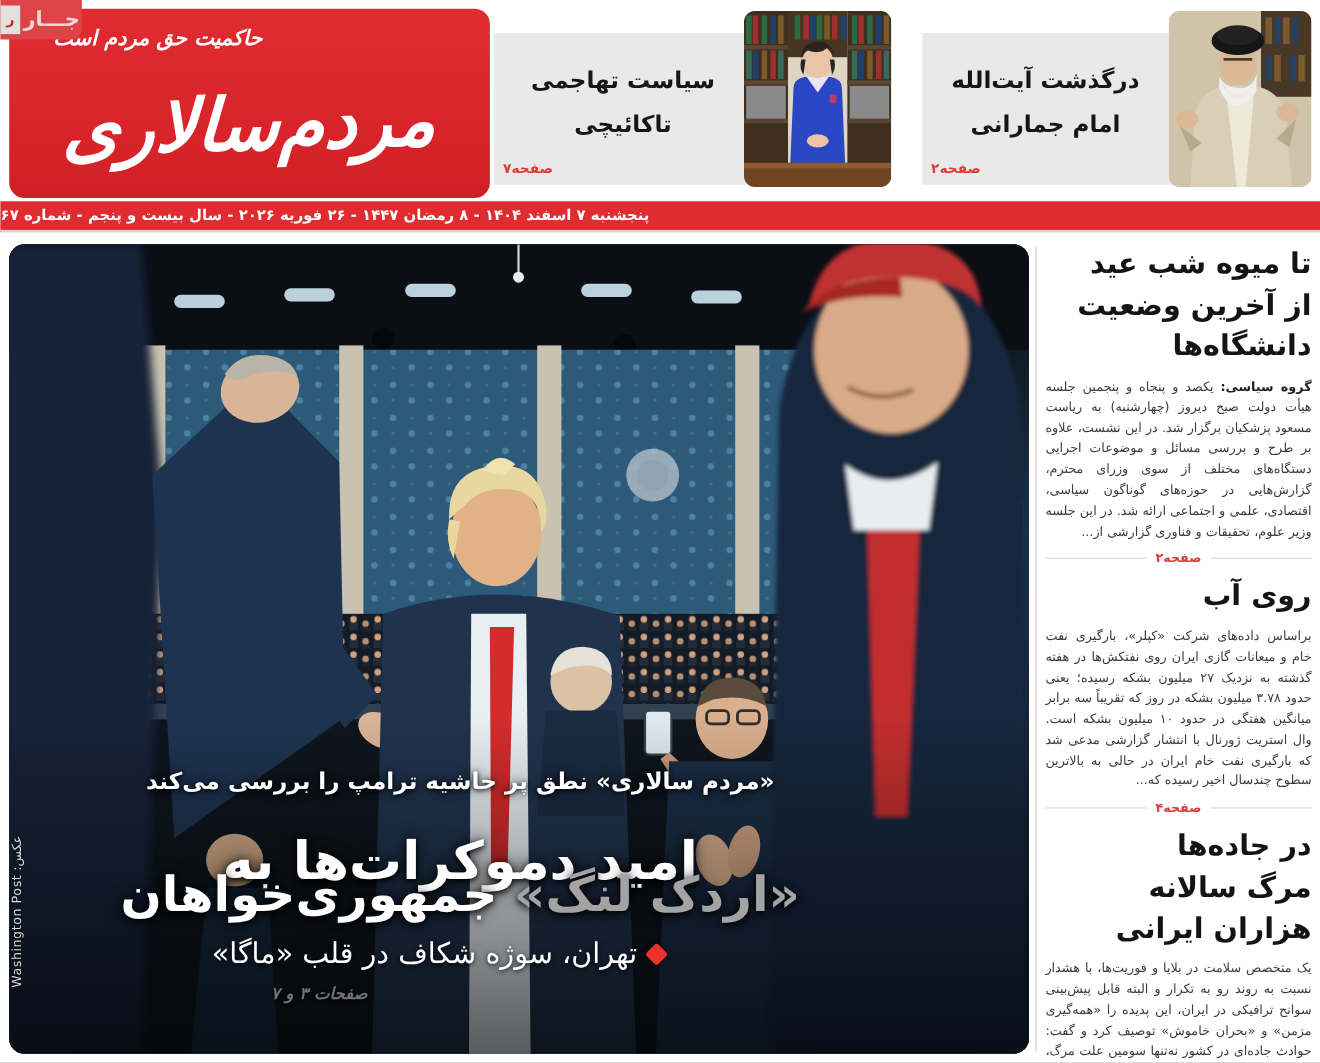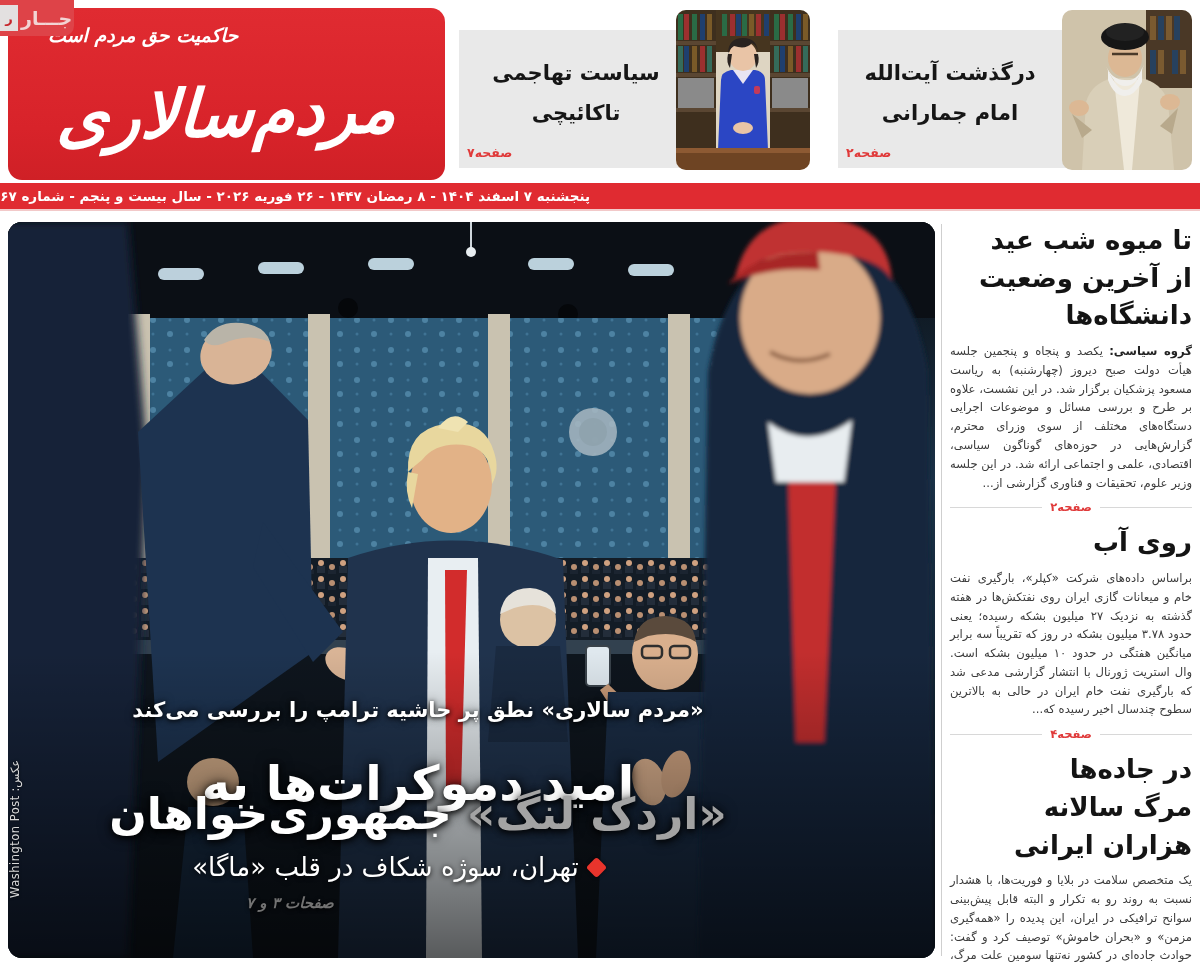--- a/index.html
+++ b/index.html
@@ -43,21 +43,21 @@
   .masthead .paper-title{
     position:absolute; top:44px; left:0; right:0; bottom:6px;
     display:flex; align-items:center; justify-content:center;
     color:#fff; font-size:66px; font-weight:bold; font-style:italic;
     transform:skewX(-4deg) rotate(-1.5deg);
     white-space:nowrap;
   }
 
   
   .teaser-card{ position:absolute; top:30px; height:138px; background:#e9e9e9; }
-  .teaser-mid{ left:459px; width:287px; }
+  .teaser-mid{ left:449px; width:287px; }
   .teaser-right{ left:838px; width:312px;padding-left:44px; }
   .teaser-title{
     position:absolute; text-align:center; font-weight:bold; color:#161616;
     font-size:21px; line-height:1.9;
   }
   .teaser-mid .teaser-title{ top:24px; left:12px; width:210px; }
   .teaser-right .teaser-title{ top:24px; left:6px; width:212px; }
   .teaser-page{
     position:absolute; left:8px; bottom:8px;
     color:#e03a3a; font-size:12.5px; font-weight:bold;

